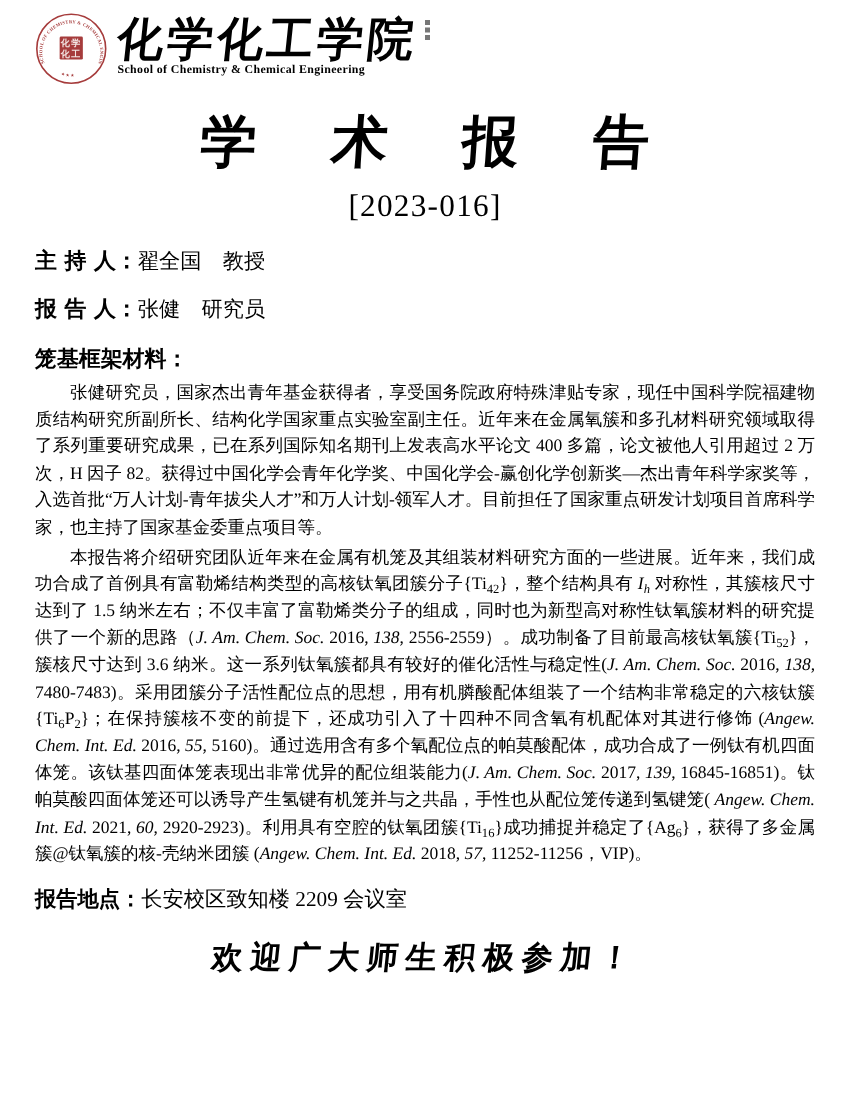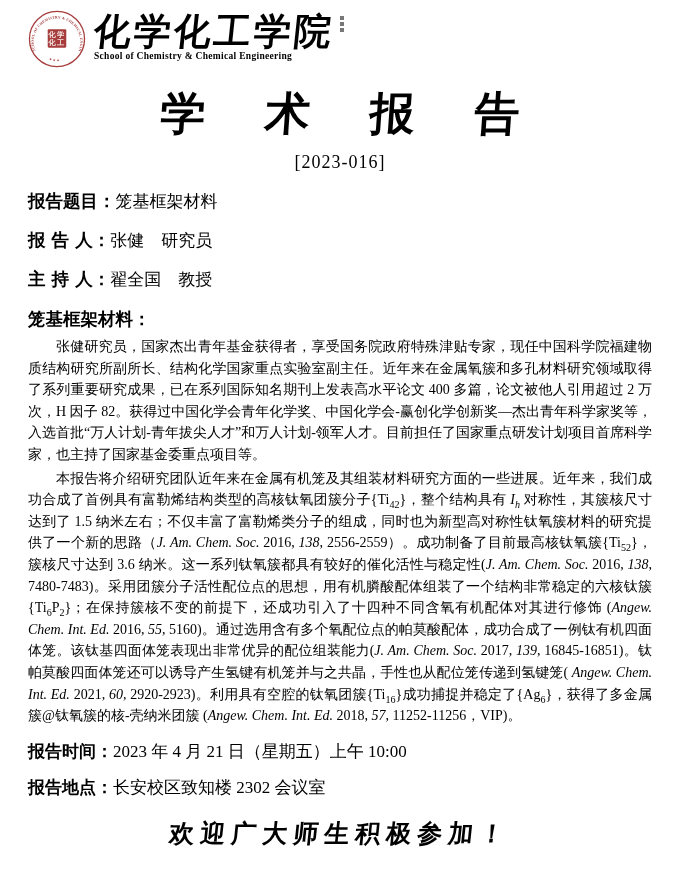--- a/index.html
+++ b/index.html
@@ -20,21 +20,21 @@
   }
   .school-en{font-size:9.5px;font-weight:bold;letter-spacing:0.3px;margin-top:1px;}
   .sig-mark{display:inline-flex;flex-direction:column;gap:2px;margin-left:6px;vertical-align:top;margin-top:4px;}
   .sig-mark i{width:4px;height:4px;background:#777;display:block;}
   
   .title{
     text-align:center;font-size:45px;font-weight:900;letter-spacing:22px;
     padding-left:22px;margin:16px 0 8px 0;transform:skewX(-4deg);
     font-family:"DejaVu Serif","Liberation Serif",serif;
   }
-  .issue{text-align:center;font-size:18px;letter-spacing:1px;margin:0 0 16px 0;}
+  .issue{text-align:center;font-size:25px;letter-spacing:1px;margin:0 0 16px 0;}
   
   .info-row{font-size:17.5px;margin:15px 0;}
   .lbl{font-weight:bold;font-family:"DejaVu Serif","Liberation Serif",serif;}
   .val{font-size:17px;}
   .section-heading{font-size:17.5px;font-weight:bold;margin:16px 0 5px 0;
     font-family:"DejaVu Serif","Liberation Serif",serif;}
   
   .para{
     font-size:14px;line-height:21.6px;text-align:justify;
     text-indent:2em;margin:2px 0 0 0;
@@ -80,36 +80,30 @@
           <i></i>
         </span>
       <div class="school-en">School of Chemistry &amp; Chemical Engineering</div>
     </div>
   </div>
 
   <div class="title">学 术 报 告</div>
   <div class="issue">[2023-016]</div>
 
   <div class="info-row">
-    <span class="lbl">报告题目：</span><span class="val">笼基框架材料</span>
+    <span class="lbl">主 持 人：</span><span class="val">翟全国　教授</span>
   </div>
   <div class="info-row">
     <span class="lbl">报 告 人：</span><span class="val">张健　研究员</span>
-  </div>
-  <div class="info-row">
-    <span class="lbl">主 持 人：</span><span class="val">翟全国　教授</span>
   </div>
 
   <div class="section-heading">笼基框架材料：</div>
   <p class="para">张健研究员，国家杰出青年基金获得者，享受国务院政府特殊津贴专家，现任中国科学院福建物质结构研究所副所长、结构化学国家重点实验室副主任。近年来在金属氧簇和多孔材料研究领域取得了系列重要研究成果，已在系列国际知名期刊上发表高水平论文 400 多篇，论文被他人引用超过 2 万次，H 因子 82。获得过中国化学会青年化学奖、中国化学会-赢创化学创新奖—杰出青年科学家奖等，入选首批“万人计划-青年拔尖人才”和万人计划-领军人才。目前担任了国家重点研发计划项目首席科学家，也主持了国家基金委重点项目等。</p>
 
   <p class="para"><span>本报告将介绍研究团队近年来在金属有机笼及其组装材料研究方面的一些进展。近年来，我们成功合成了首例具有富勒烯结构类型的高核钛氧团簇分子{Ti</span><span class="sub">42</span><span>}，整个结构具有 </span><span class="i">I</span><span class="isub">h</span><span> 对称性，其簇核尺寸达到了 1.5 纳米左右；不仅丰富了富勒烯类分子的组成，同时也为新型高对称性钛氧簇材料的研究提供了一个新的思路（</span><span class="i">J. Am. Chem. Soc.</span><span> 2016, </span><span class="i">138</span><span>, 2556-2559）。成功制备了目前最高核钛氧簇{Ti</span><span class="sub">52</span><span>}，簇核尺寸达到 3.6 纳米。这一系列钛氧簇都具有较好的催化活性与稳定性(</span><span class="i">J. Am. Chem. Soc.</span><span> 2016, </span><span class="i">138</span><span>, 7480-7483)。采用团簇分子活性配位点的思想，用有机膦酸配体组装了一个结构非常稳定的六核钛簇{Ti</span><span class="sub">6</span><span>P</span><span class="sub">2</span><span>}；在保持簇核不变的前提下，还成功引入了十四种不同含氧有机配体对其进行修饰 (</span><span class="i">Angew. Chem. Int. Ed.</span><span> 2016, </span><span class="i">55</span><span>, 5160)。通过选用含有多个氧配位点的帕莫酸配体，成功合成了一例钛有机四面体笼。该钛基四面体笼表现出非常优异的配位组装能力(</span><span class="i">J. Am. Chem. Soc.</span><span> 2017, </span><span class="i">139</span><span>, 16845-16851)。钛帕莫酸四面体笼还可以诱导产生氢键有机笼并与之共晶，手性也从配位笼传递到氢键笼( </span><span class="i">Angew. Chem. Int. Ed.</span><span> 2021, </span><span class="i">60</span><span>, 2920-2923)。利用具有空腔的钛氧团簇{Ti</span><span class="sub">16</span><span>}成功捕捉并稳定了{Ag</span><span class="sub">6</span><span>}，获得了多金属簇@钛氧簇的核-壳纳米团簇 (</span><span class="i">Angew. Chem. Int. Ed.</span><span> 2018, </span><span class="i">57</span><span>, 11252-11256，VIP)。</span></p>
 
   <div class="sched-row">
-    <span class="lbl">报告时间：</span><span class="val">2023 年 4 月 21 日（星期五）上午 10:00</span>
-  </div>
-  <div class="sched-row">
-    <span class="lbl">报告地点：</span><span class="val">长安校区致知楼 2302 会议室</span>
+    <span class="lbl">报告地点：</span><span class="val">长安校区致知楼 2209 会议室</span>
   </div>
 
   <div class="welcome">欢迎广大师生积极参加！</div>
 
 </div>
 
 </body></html>

